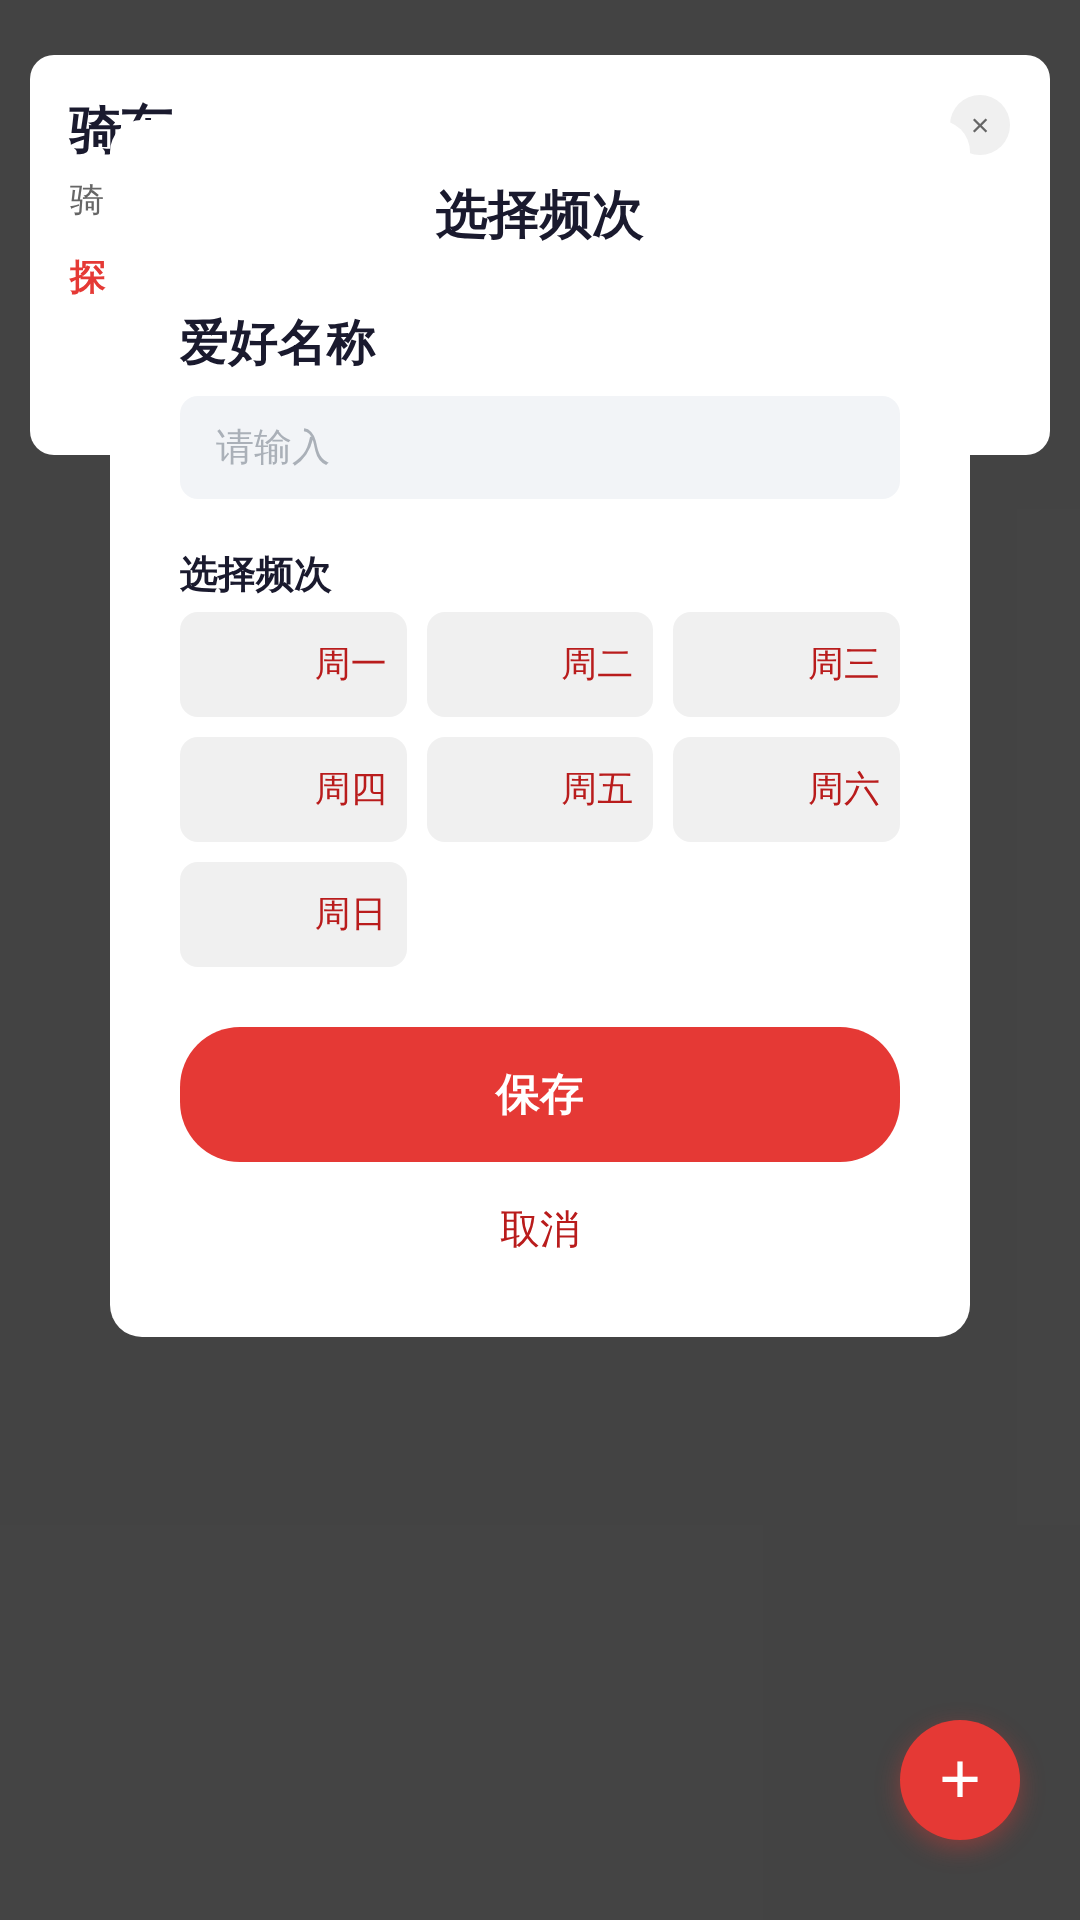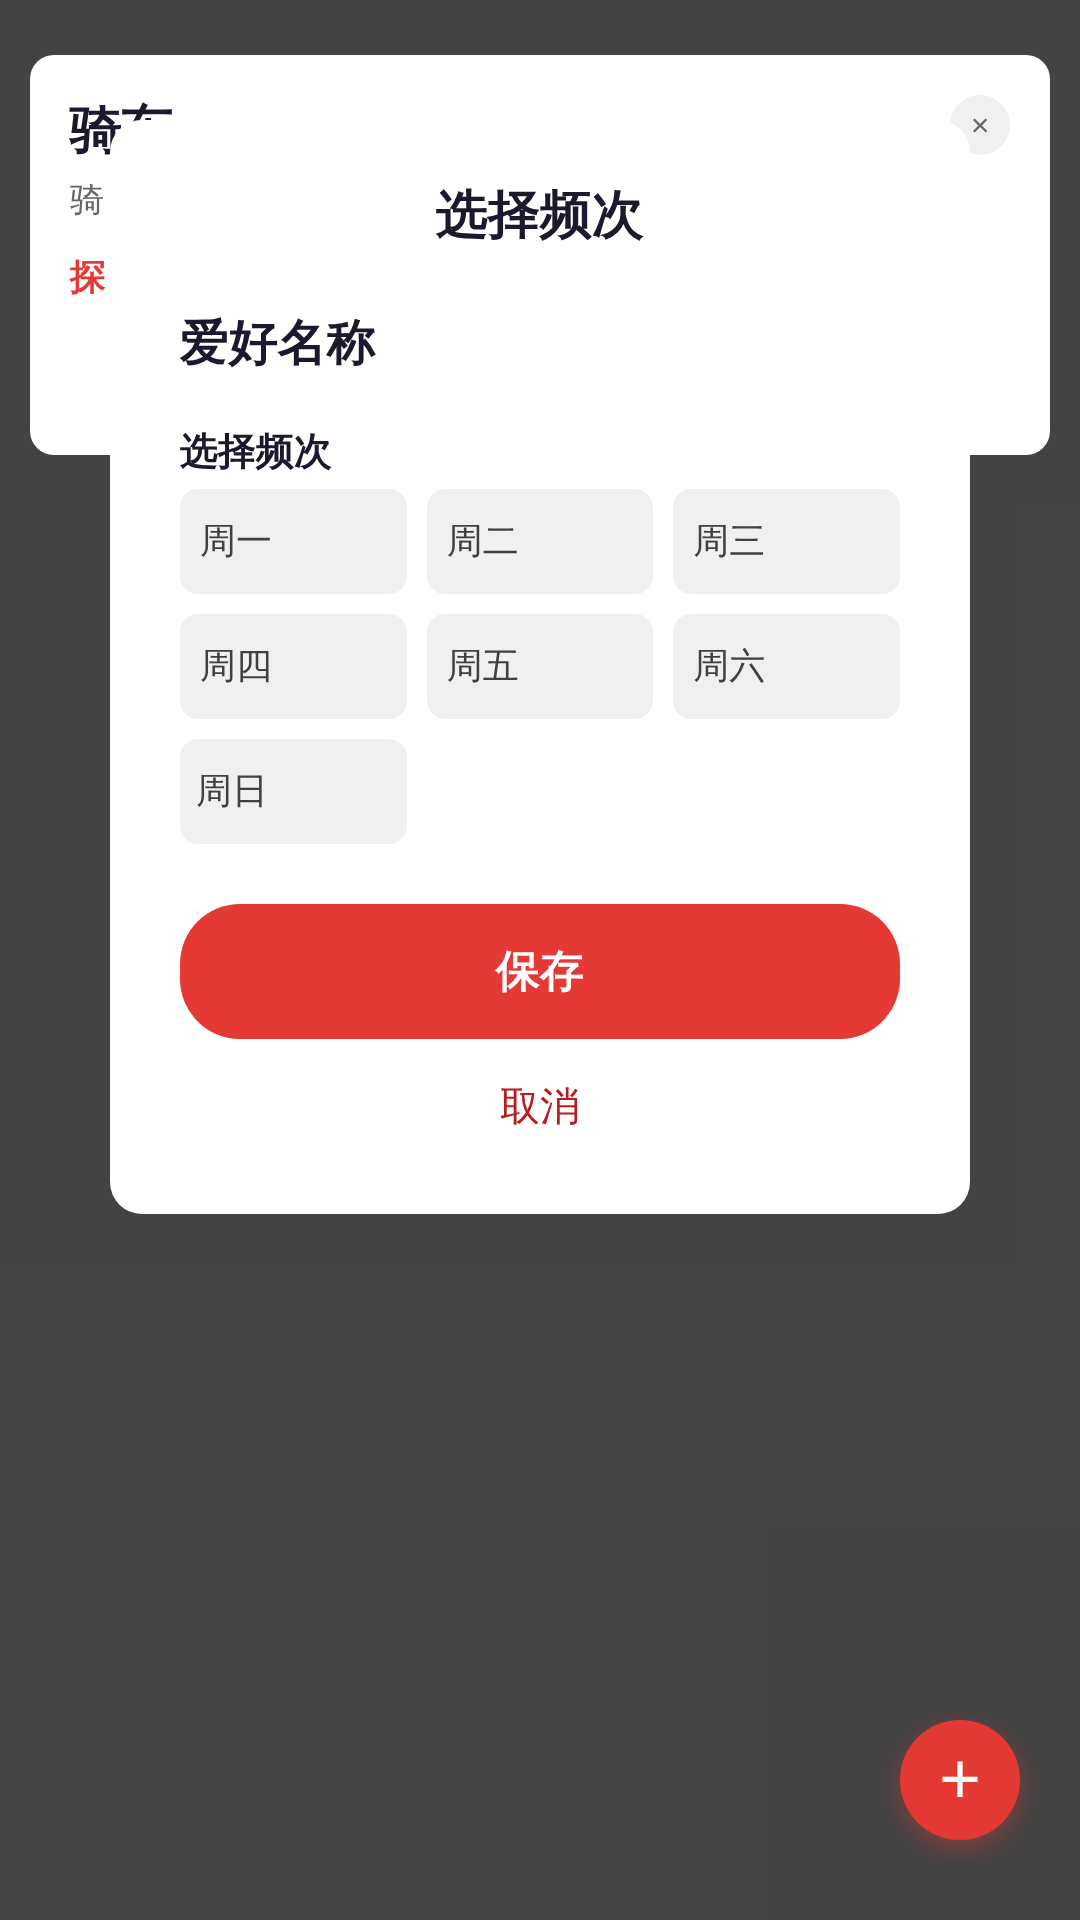--- a/index.html
+++ b/index.html
@@ -151,25 +151,25 @@
       grid-template-columns: repeat(3, 1fr);
       gap: 20px;
     }
 
     .day-btn {
       background: #f0f0f0;
       border: none;
       border-radius: 18px;
       padding: 28px 20px;
       font-size: 36px;
-      color: #404040;
+      color: #b91c1c;
       cursor: pointer;
       font-family: inherit;
       font-weight: 500;
-      text-align: left;
+      text-align: right;
       transition: background 0.2s;
     }
 
     .day-btn.single {
       grid-column: 1;
       padding-left: 16px;
     }
 
     .save-btn {
       width: 100%;
@@ -234,20 +234,21 @@
   <div class="bg-card-close">×</div>
 </div>
 
 <div class="modal-overlay">
   <div class="modal">
 
     <div class="modal-title">选择频次</div>
 
     <div class="form-section">
       <label class="form-label">爱好名称</label>
+      <input class="form-input" type="text" placeholder="请输入" style="">
     </div>
 
     <div class="frequency-section">
       <label class="frequency-label">选择频次</label>
       <div class="day-grid">
         <button class="day-btn">周一</button>
         <button class="day-btn">周二</button>
         <button class="day-btn">周三</button>
         <button class="day-btn">周四</button>
         <button class="day-btn">周五</button>

